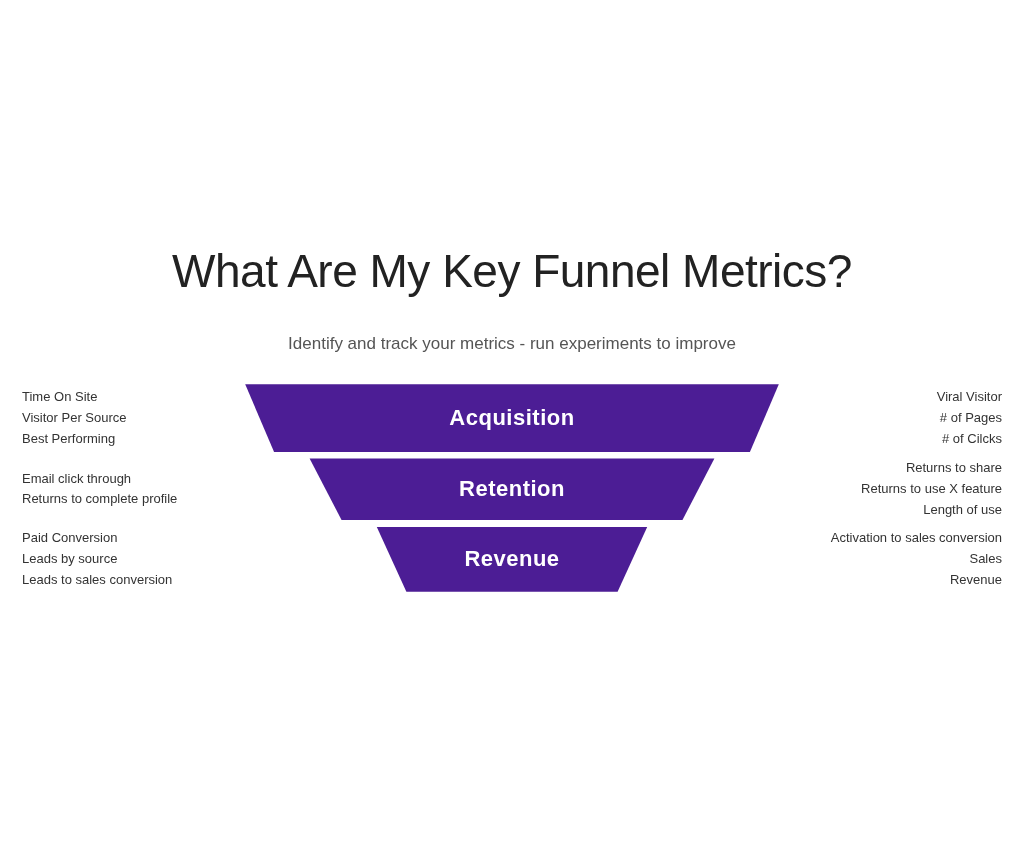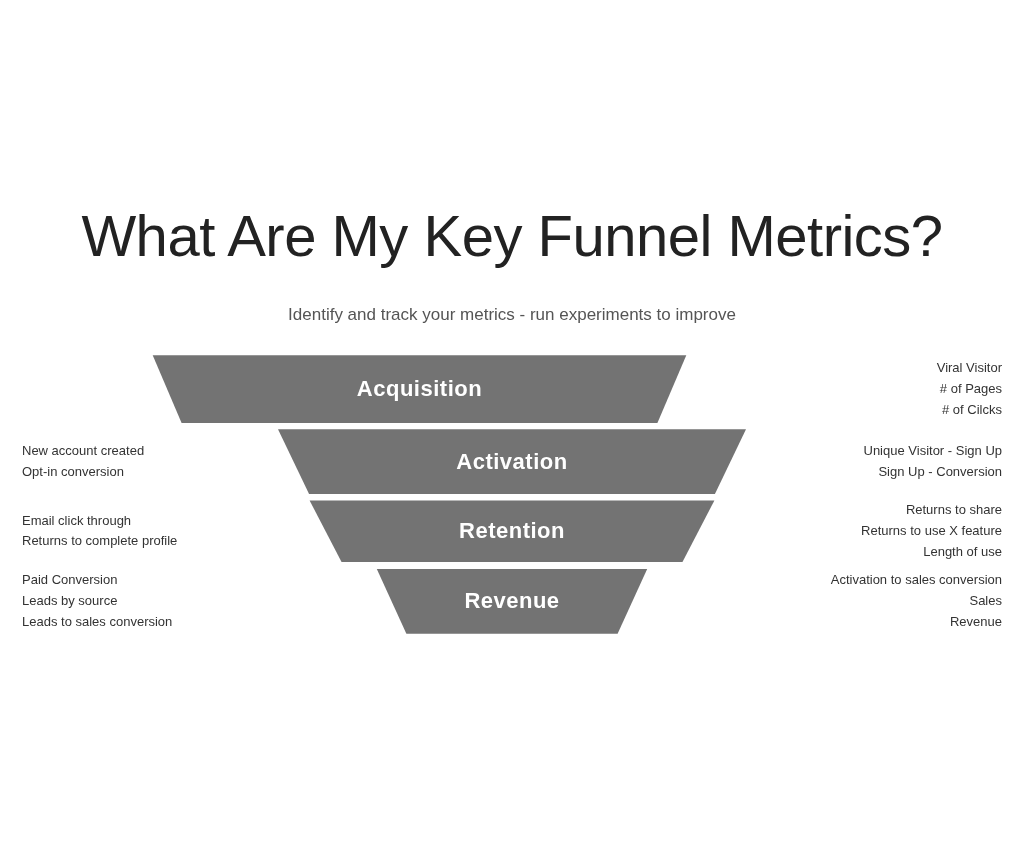--- a/index.html
+++ b/index.html
@@ -11,21 +11,21 @@
       display: flex;
       align-items: center;
       justify-content: center;
     }
     .container {
       width: 1000px;
       padding: 20px 10px;
     }
     .title {
       text-align: center;
-      font-size: 58px;
+      font-size: 46px;
       font-weight: 300;
       color: #222;
       margin-bottom: 6px;
       letter-spacing: -0.5px;
     }
     .subtitle {
       text-align: center;
       font-size: 17px;
       color: #555;
       margin-bottom: 30px;
@@ -55,21 +55,21 @@
       padding-left: 8px;
       flex-shrink: 0;
     }
     .funnel-wrap {
       flex: 1;
       display: flex;
       justify-content: center;
       align-items: center;
     }
     .funnel-shape {
-      background: #737373;
+      background: #4c1d95;
       display: flex;
       align-items: center;
       justify-content: center;
       color: #fff;
       font-size: 22px;
       font-weight: 600;
       letter-spacing: 0.5px;
       position: relative;
     }
     
@@ -101,40 +101,32 @@
   </style>
 </head>
 <body>
 
 <div class="container">
   <h1 class="title">What Are My Key Funnel Metrics?</h1>
   <p class="subtitle">Identify and track your metrics - run experiments to improve</p>
 
   <div id="funnel-container">
       <div class="funnel-section">
+        <div class="left-labels">
+          <div>Time On Site</div>
+          <div>Visitor Per Source</div>
+          <div>Best Performing</div>
+        </div>
         <div class="funnel-wrap">
           <div class="funnel-shape shape-acquisition">Acquisition</div>
         </div>
         <div class="right-labels">
           <div>Viral Visitor</div>
           <div># of Pages</div>
           <div># of Cilcks</div>
-        </div>
-      </div>
-      <div class="funnel-section">
-        <div class="left-labels">
-          <div>New account created</div>
-          <div>Opt-in conversion</div>
-        </div>
-        <div class="funnel-wrap">
-          <div class="funnel-shape shape-activation">Activation</div>
-        </div>
-        <div class="right-labels">
-          <div>Unique Visitor - Sign Up</div>
-          <div>Sign Up - Conversion</div>
         </div>
       </div>
       <div class="funnel-section">
         <div class="left-labels">
           <div>Email click through</div>
           <div>Returns to complete profile</div>
         </div>
         <div class="funnel-wrap">
           <div class="funnel-shape shape-retention">Retention</div>
         </div>

